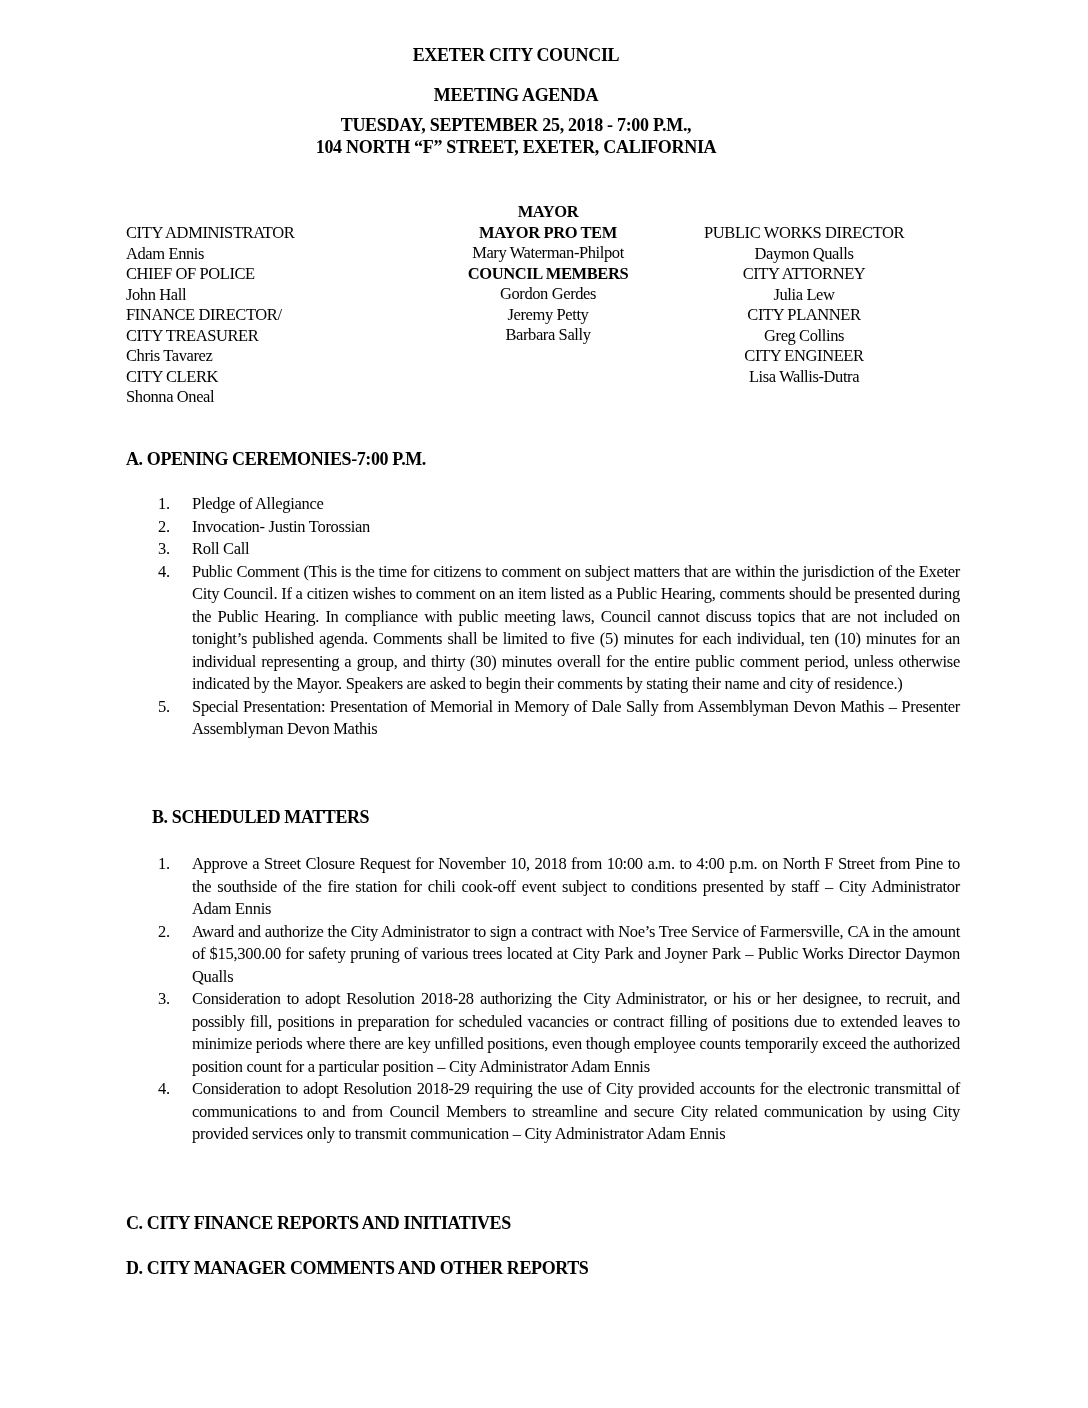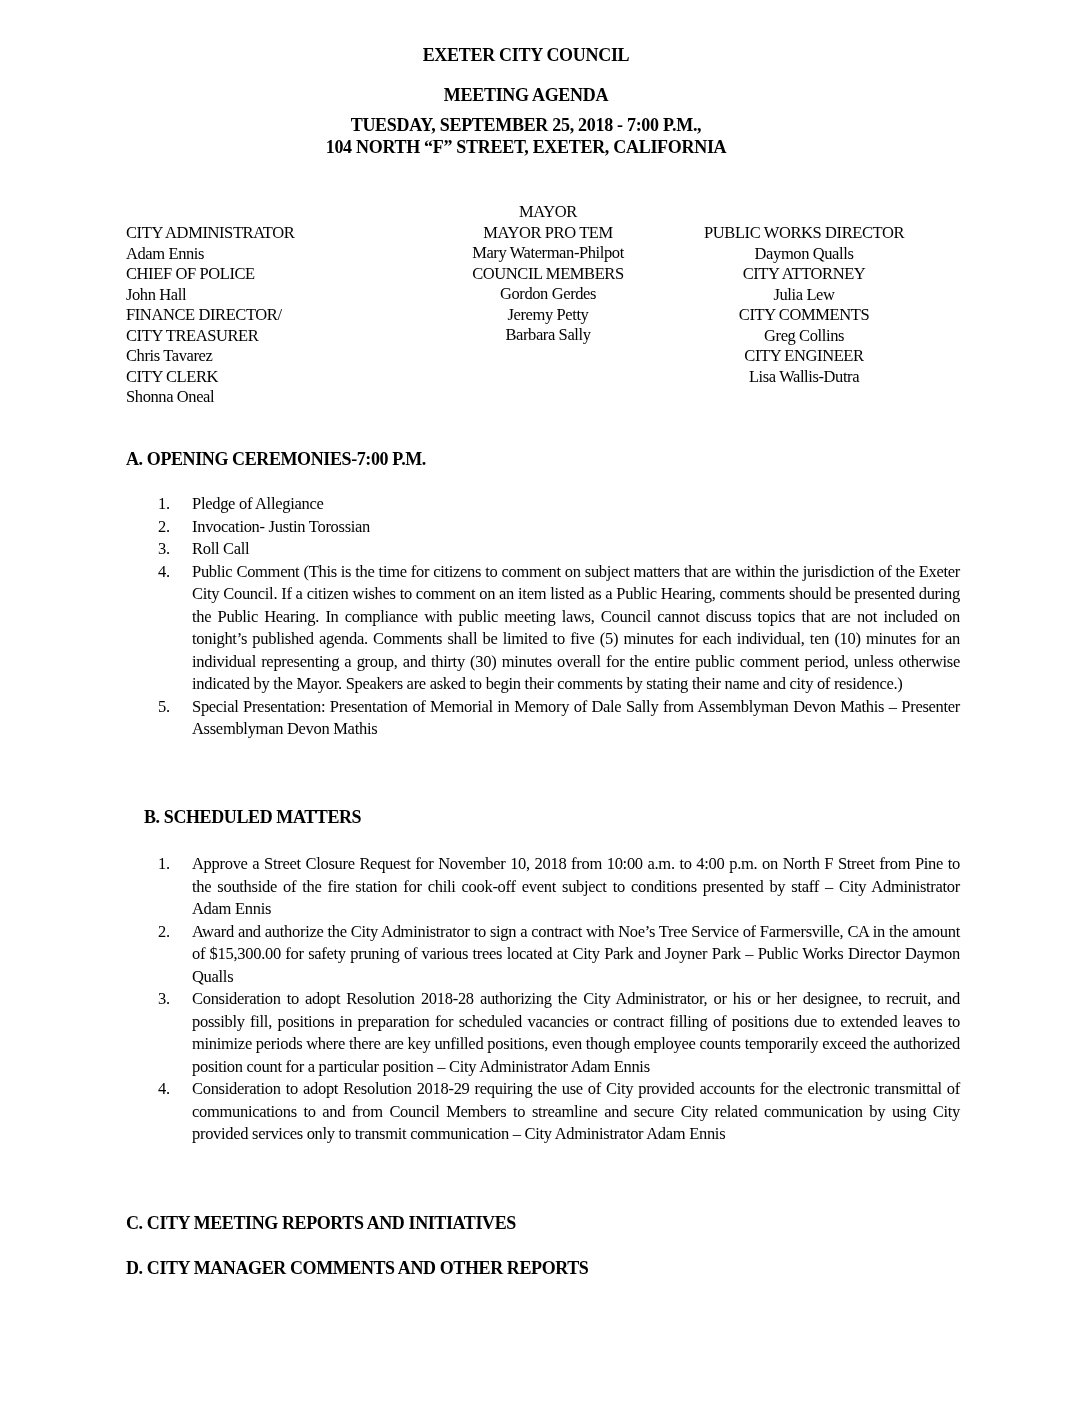--- a/index.html
+++ b/index.html
@@ -1,24 +1,24 @@
 <!DOCTYPE html>
 <html><head>
 <meta charset="utf-8">
 <style>
   html, body { margin: 0; padding: 0; background: #ffffff; }
   body {
     width: 1088px; height: 1408px; position: relative; overflow: hidden;
     font-family: "Liberation Serif", "DejaVu Serif", serif;
     color: #000;
   }
-  .hdr { position: absolute; left: 12px; width: 1028px; text-align: center; font-weight: bold; font-size: 18px; line-height: 22px; letter-spacing: -0.3px; }
+  .hdr { position: absolute; left: 2px; width: 1028px; text-align: center; font-weight: bold; font-size: 18px; line-height: 22px; letter-spacing: -0.3px; }
   .staff { position: absolute; top: 203px; font-size: 16.5px; line-height: 20.5px; letter-spacing: -0.4px; }
   .staff div { white-space: nowrap; }
-  .b { font-weight: normal; }
+  .b { font-weight: bold; }
   .col-left { left: 126px; }
   .col-mid { left: 380px; width: 336px; text-align: center; }
   .col-right { left: 704px; }
   .sec { position: absolute; font-weight: bold; font-size: 18px; letter-spacing: -0.4px; white-space: nowrap; }
   .list { position: absolute; left: 158px; width: 802px; font-size: 16.5px; line-height: 22.5px; letter-spacing: -0.3px; margin: 0; padding: 0; list-style: none; }
   .list li { position: relative; padding-left: 34px; text-align: justify; }
   .list li .num { position: absolute; left: 0; top: 0; }
 </style>
 </head>
 <body>
@@ -48,37 +48,37 @@
   <div>Gordon Gerdes</div>
   <div>Jeremy Petty</div>
   <div>Barbara Sally</div>
 </div>
 
 <div class="staff col-right" style="top:223px;text-align:center;">
   <div>PUBLIC WORKS DIRECTOR</div>
   <div>Daymon Qualls</div>
   <div>CITY ATTORNEY</div>
   <div>Julia Lew</div>
-  <div>CITY COMMENTS</div>
+  <div>CITY PLANNER</div>
   <div>Greg Collins</div>
   <div>CITY ENGINEER</div>
   <div>Lisa Wallis-Dutra</div>
 </div>
 
 <div class="sec" style="left:126px; top:449px;">A. OPENING CEREMONIES-7:00 P.M.</div>
 <ol class="list" style="top:493px;">
   <li><span class="num">1.</span><span>Pledge of Allegiance</span></li>
   <li><span class="num">2.</span><span>Invocation-  Justin Torossian</span></li>
   <li><span class="num">3.</span><span>Roll Call</span></li>
   <li><span class="num">4.</span><span>Public Comment (This is the time for citizens to comment on subject matters that are within the jurisdiction of the Exeter City Council.  If a citizen wishes to comment on an item listed as a Public Hearing, comments should be presented during the Public Hearing.  In compliance with public meeting laws, Council cannot discuss topics that are not included on tonight’s published agenda. Comments shall be limited to five (5) minutes for each individual, ten (10) minutes for an individual representing a group, and thirty (30) minutes overall for the entire public comment period, unless otherwise indicated by the Mayor.  Speakers are asked to begin their comments by stating their name and city of residence.)</span></li>
   <li><span class="num">5.</span><span>Special Presentation:  Presentation of Memorial in Memory of Dale Sally from Assemblyman Devon Mathis – Presenter Assemblyman Devon Mathis</span></li>
 </ol>
 
-<div class="sec" style="left:144px; top:807px;">B.  SCHEDULED MATTERS</div>
+<div class="sec" style="left:152px; top:807px;">B.  SCHEDULED MATTERS</div>
 <ol class="list" style="top:853px;">
   <li><span class="num">1.</span><span>Approve a Street Closure Request for November 10, 2018 from 10:00 a.m. to 4:00 p.m. on North F Street from Pine to the southside of the fire station for chili cook-off event subject to conditions presented by staff – City Administrator Adam Ennis</span></li>
   <li><span class="num">2.</span><span>Award and authorize the City Administrator to sign a contract with Noe’s Tree Service of Farmersville, CA in the amount of $15,300.00 for safety pruning of various trees located at City Park and Joyner Park – Public Works Director Daymon Qualls</span></li>
   <li><span class="num">3.</span><span>Consideration to adopt Resolution 2018-28 authorizing the City Administrator, or his or her designee, to recruit, and possibly fill, positions in preparation for scheduled vacancies or contract filling of positions due to extended leaves to minimize periods where there are key unfilled positions, even though employee counts temporarily exceed the authorized position count for a particular position – City Administrator Adam Ennis</span></li>
   <li><span class="num">4.</span><span>Consideration to adopt Resolution 2018-29 requiring the use of City provided accounts for the electronic transmittal of communications to and from Council Members to streamline and secure City related communication by using City provided services only to transmit communication – City Administrator Adam Ennis</span></li>
 </ol>
 
-<div class="sec" style="left:126px; top:1213px;">C.  CITY MEETING REPORTS AND INITIATIVES</div>
+<div class="sec" style="left:126px; top:1213px;">C.  CITY FINANCE REPORTS AND INITIATIVES</div>
 <div class="sec" style="left:126px; top:1258px;">D.  CITY MANAGER COMMENTS AND OTHER REPORTS</div>
 
 </body></html>

